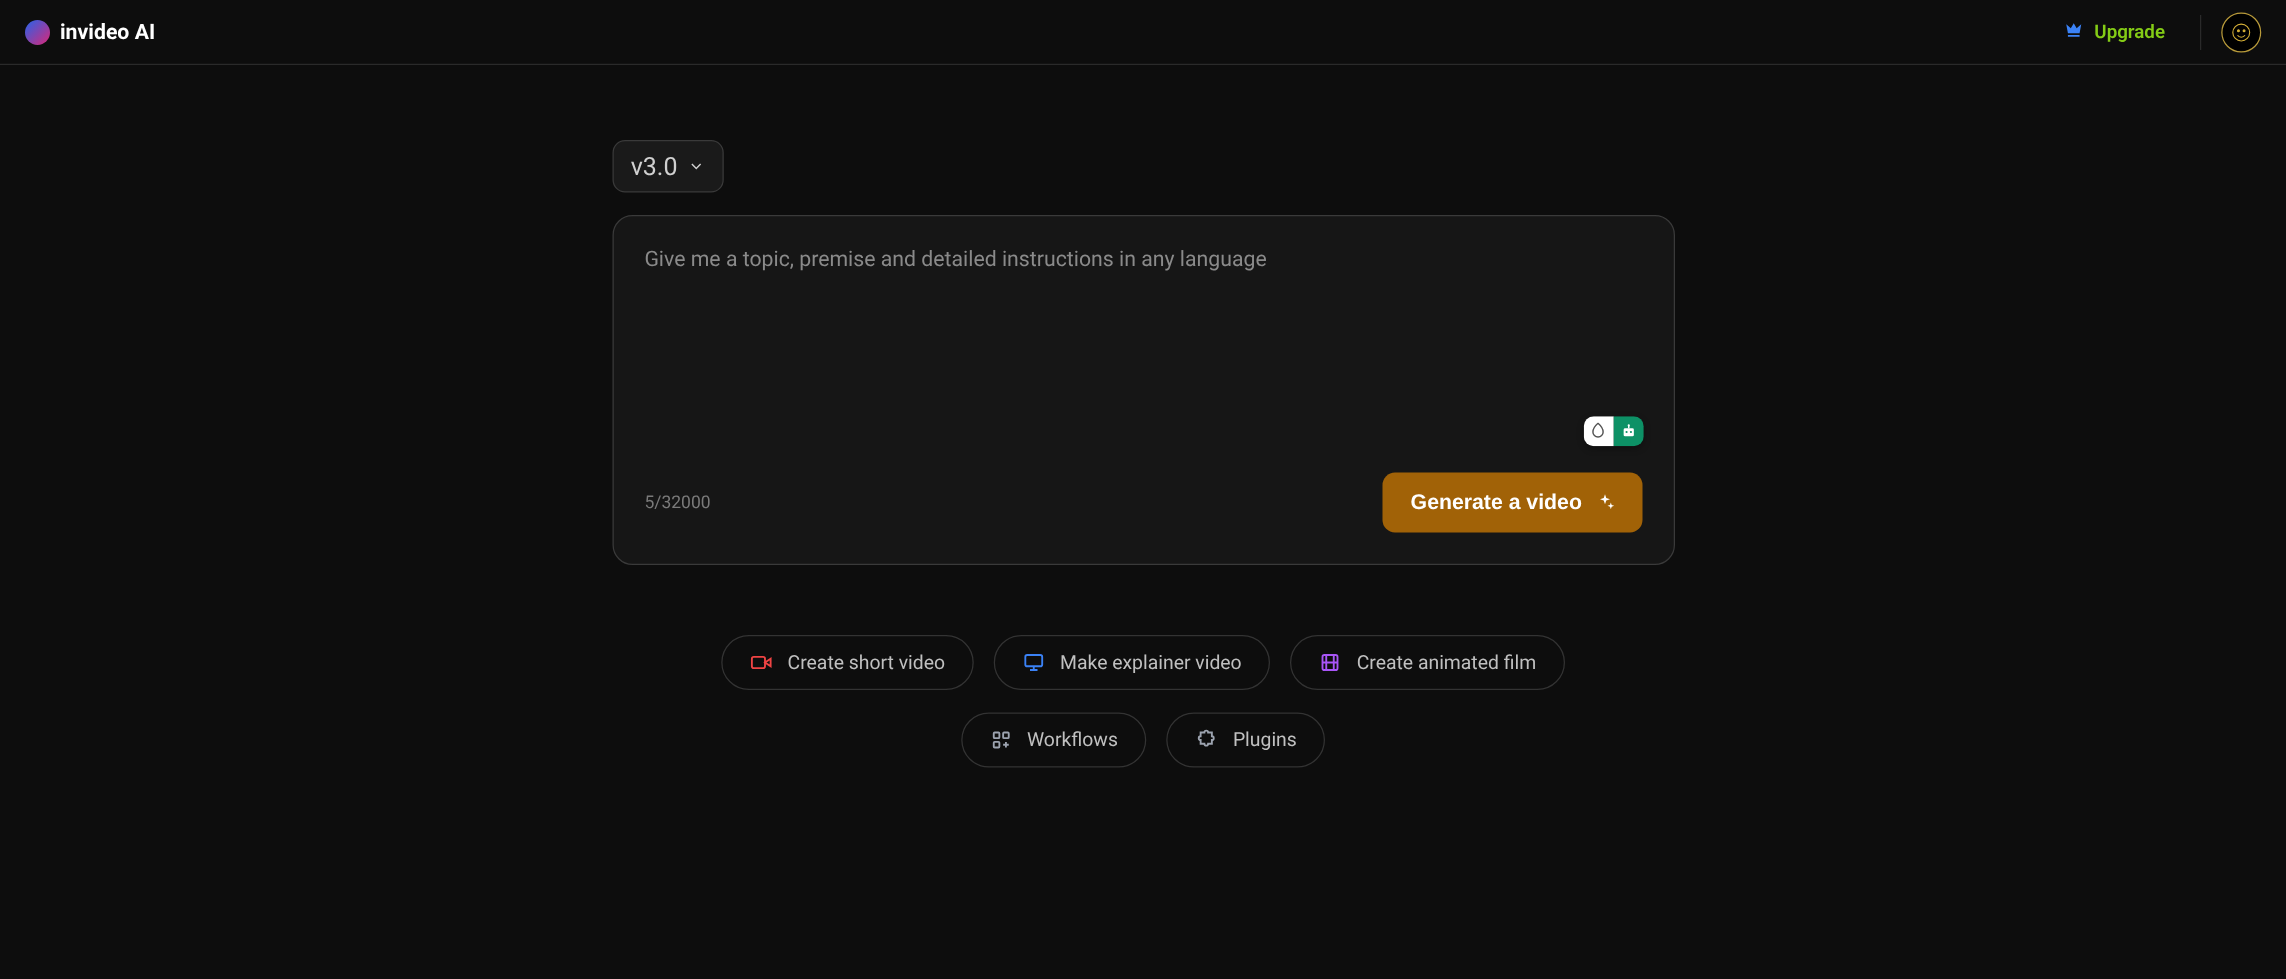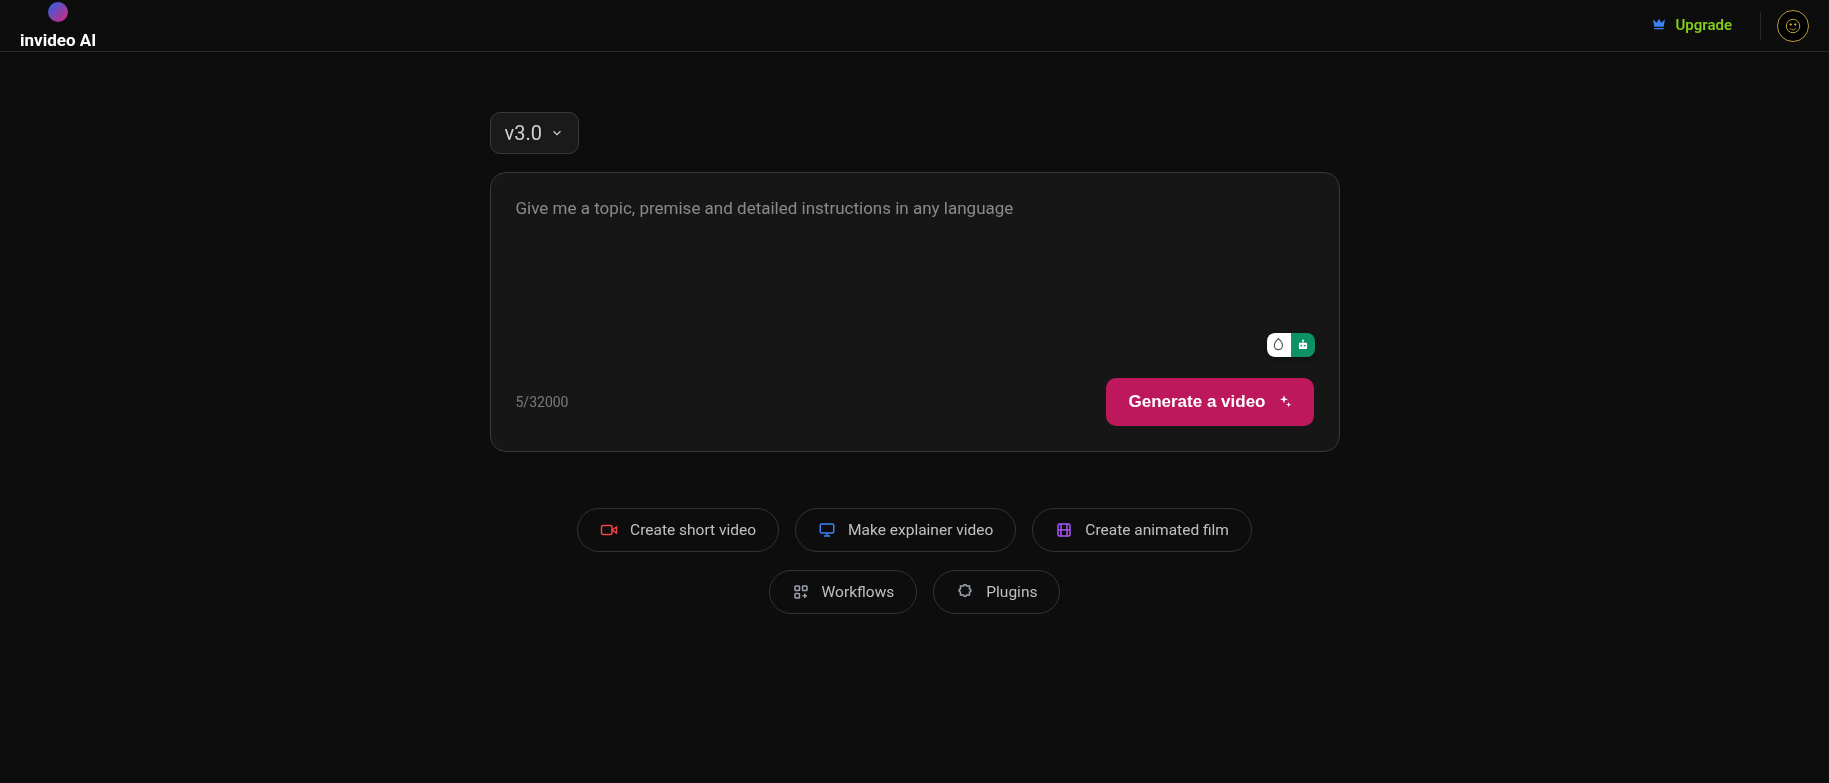--- a/index.html
+++ b/index.html
@@ -23,21 +23,20 @@
       justify-content: space-between;
       padding: 12px 20px;
       border-bottom: 1px solid #2a2a2a;
       height: 52px;
     }
 
     .header-left {
       display: flex;
       align-items: center;
       gap: 8px;
-      flex-direction: column;
     }
 
     .logo-circle {
       width: 20px;
       height: 20px;
       border-radius: 50%;
       background: linear-gradient(135deg, #2563eb 0%, #db2777 100%);
       position: relative;
     }
 
@@ -180,21 +179,21 @@
 
     .char-count {
       color: #7a7a7a;
       font-size: 14px;
     }
 
     .generate-btn {
       display: flex;
       align-items: center;
       gap: 10px;
-      background: #be185d;
+      background: #a16207;
       color: #ffffff;
       border: none;
       border-radius: 10px;
       padding: 14px 22px;
       font-size: 17px;
       font-weight: 600;
       cursor: pointer;
     }
 
     .sparkle-icon {

